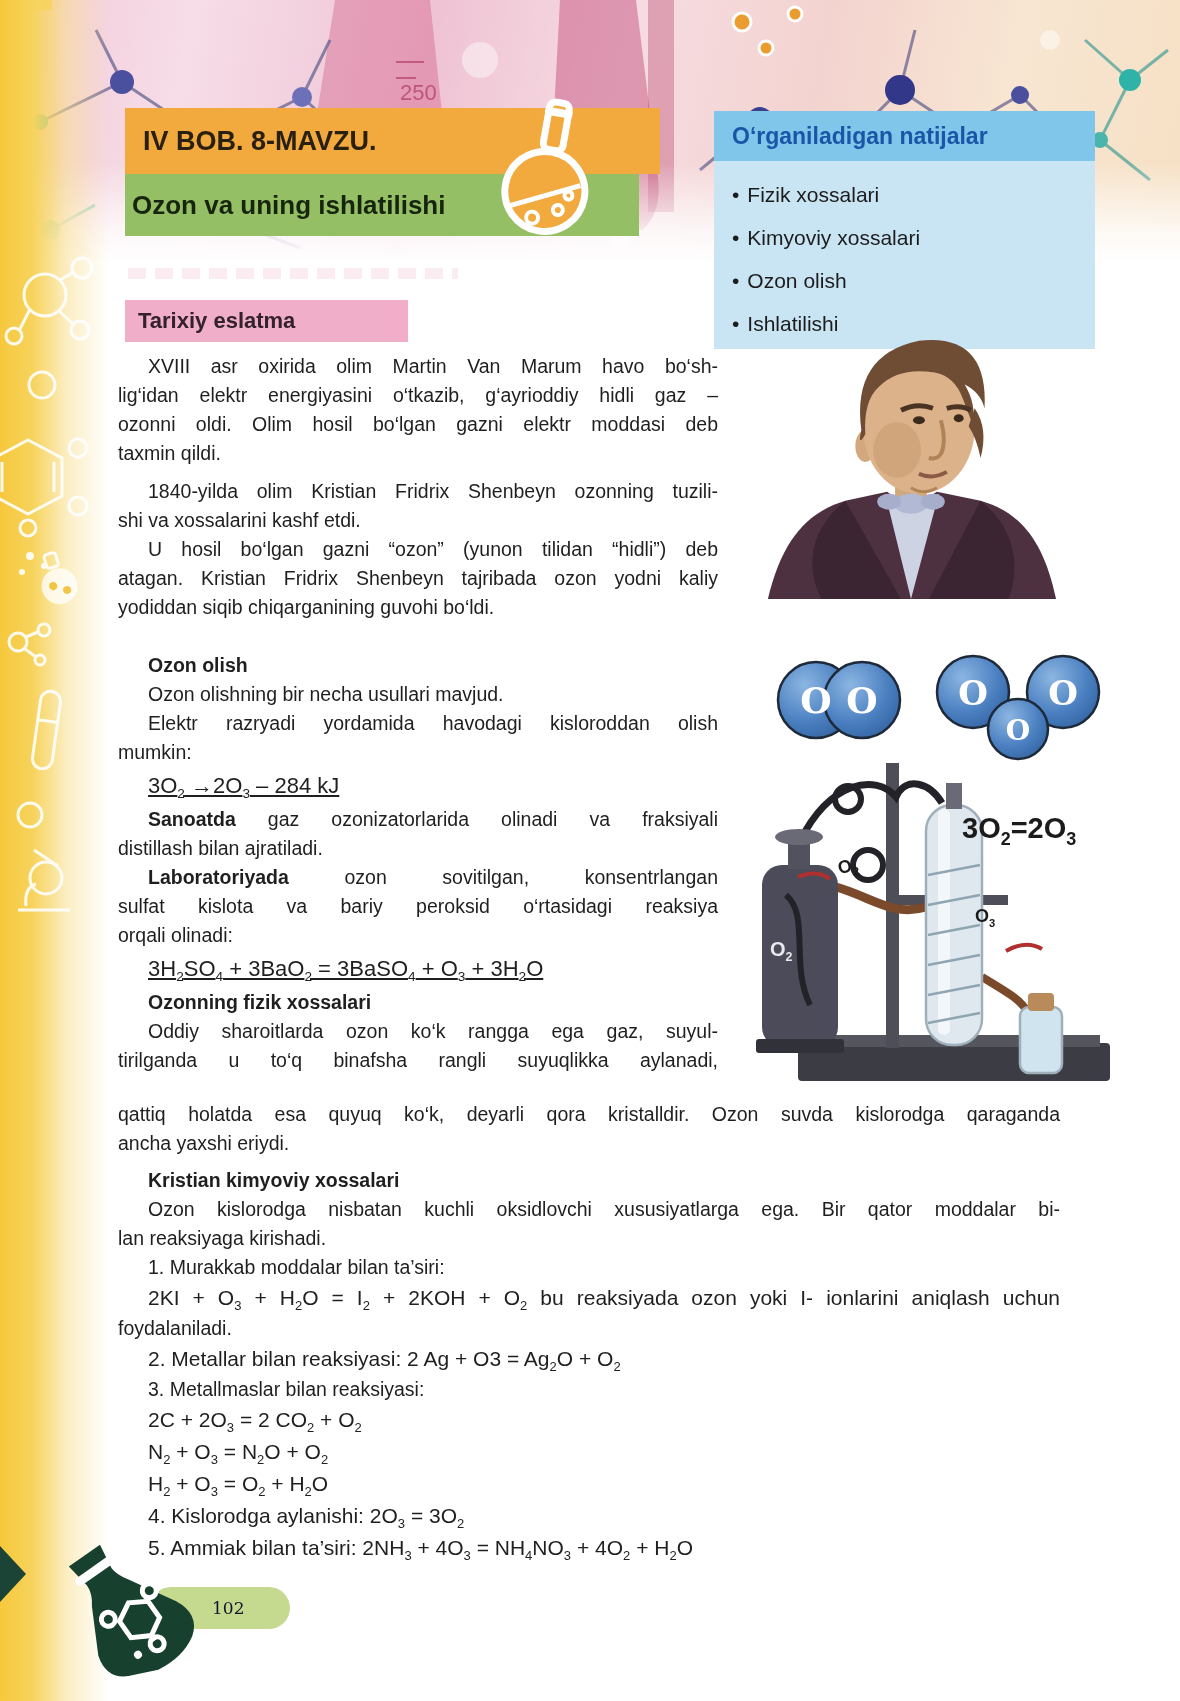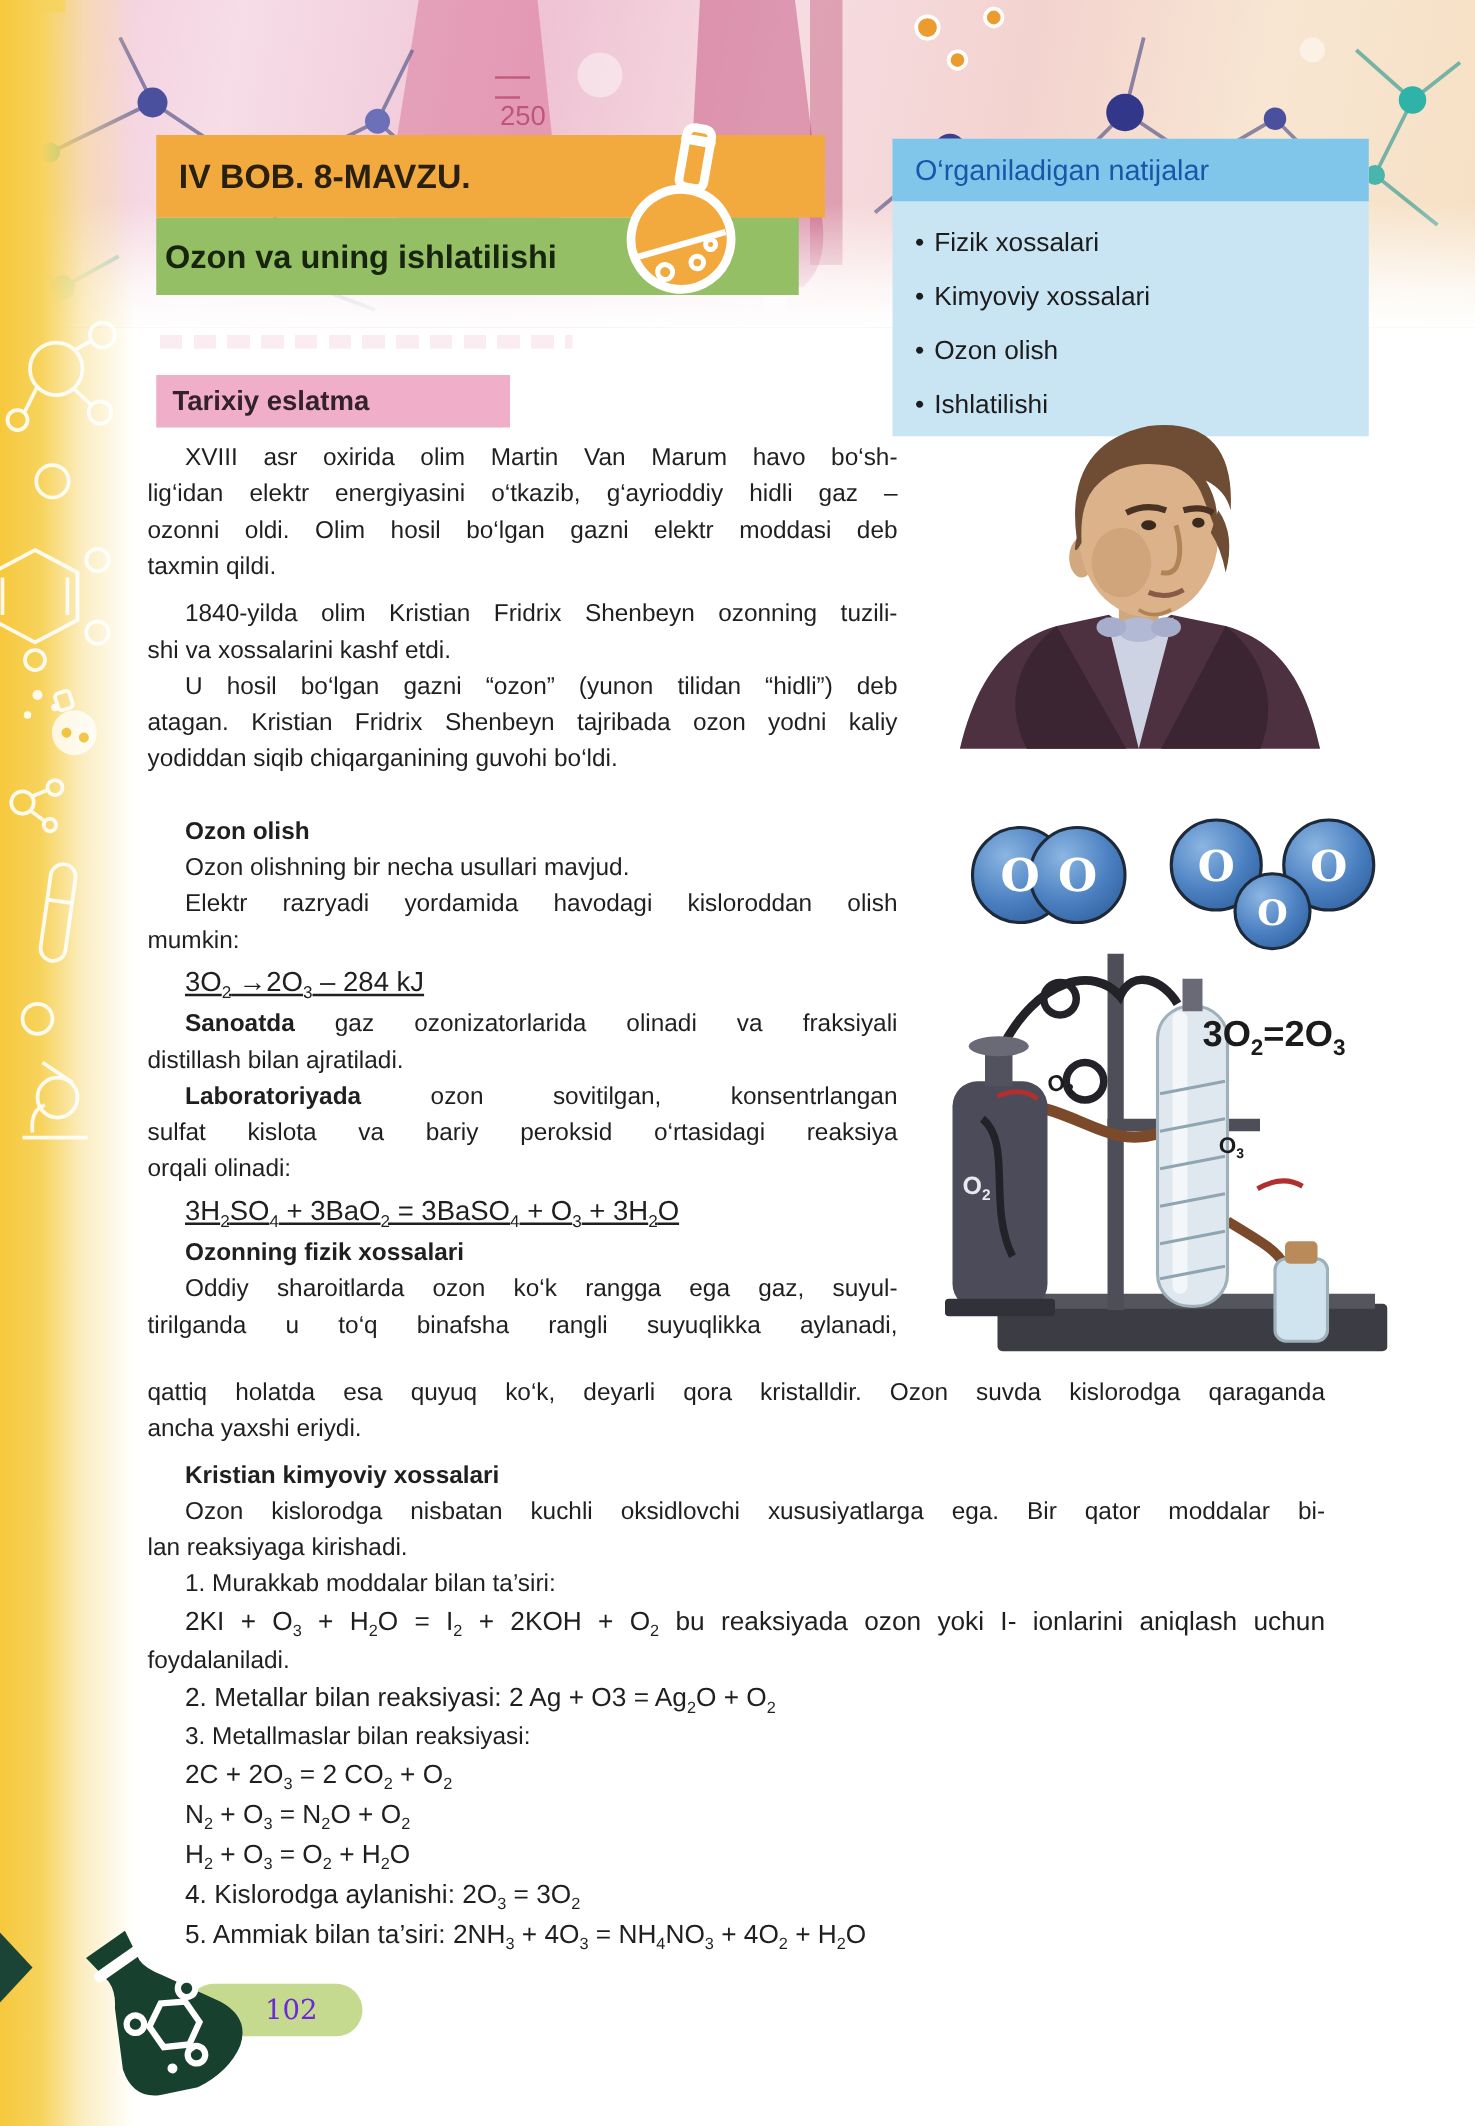--- a/index.html
+++ b/index.html
@@ -21,21 +21,21 @@
   
   #chapter-box{left:125px;top:108px;width:535px;height:66px;background:#f2a93e;
     display:flex;align-items:center;padding-left:18px;box-sizing:border-box;}
   #chapter-box span{font-size:27px;font-weight:bold;color:#2a2012;}
   #topic-box{left:125px;top:174px;width:514px;height:62px;background:#94bf65;
     display:flex;align-items:center;padding-left:7px;box-sizing:border-box;}
   #topic-box span{font-size:26px;font-weight:bold;color:#17250f;}
 
   #outcomes-box{left:714px;top:111px;width:381px;background:#c9e5f4;}
   #outcomes-head{background:#80c6ea;height:50px;display:flex;align-items:center;padding-left:18px;}
-  #outcomes-head span{font-size:23px;font-weight:normal;color:#1a56a7;}
+  #outcomes-head span{font-size:23px;font-weight:bold;color:#1a56a7;}
   .outcome-item{font-size:21px;line-height:31px;color:#1c1c1c;padding-left:18px;margin-top:12px;}
   #outcomes-list{padding:6px 0 10px 0;}
   .bullet{margin-right:8px;}
 
   #history-box{left:125px;top:300px;width:283px;height:42px;background:#f0aec9;
     display:flex;align-items:center;padding-left:13px;box-sizing:border-box;}
   #history-box span{font-size:22px;font-weight:bold;color:#33222b;}
   #pink-dashes{left:128px;top:268px;width:330px;height:11px;opacity:.35;
     background:repeating-linear-gradient(90deg,#f3c9d6 0 18px,rgba(255,255,255,0) 18px 27px);}
 
@@ -60,21 +60,21 @@
   .app-label{position:absolute;color:#1b1b1b;font-weight:bold;}
   #app-eq{left:962px;top:812px;font-size:29px;}
   #app-cyl-label{left:770px;top:938px;color:#e8e8ee;font-size:20px;font-weight:bold;}
   #app-tube-label{left:838px;top:856px;font-size:18px;transform:rotate(-12deg);}
   #app-o3-label{left:975px;top:906px;font-size:18px;}
   .app-label-pos{position:absolute;}
 
   
   #page-pill{left:150px;top:1587px;width:140px;height:42px;background:#c5d98f;border-radius:22px;
     display:flex;align-items:center;}
-  #page-pill span{font-family:"DejaVu Serif",serif;font-size:22px;color:#6d28d9;margin-left:62px;}
+  #page-pill span{font-family:"DejaVu Serif",serif;font-size:17px;color:#0f172a;margin-left:62px;}
   #footer-flask{left:52px;top:1536px;width:140px;height:150px;transform:rotate(-35deg);}
   #left-wedge{left:0;top:1546px;}
 </style>
 </head>
 <body>
 
 <div id="page">
 
   <div class="abs" id="banner">
     <svg width="1180" height="262" viewBox="0 0 1180 262">

